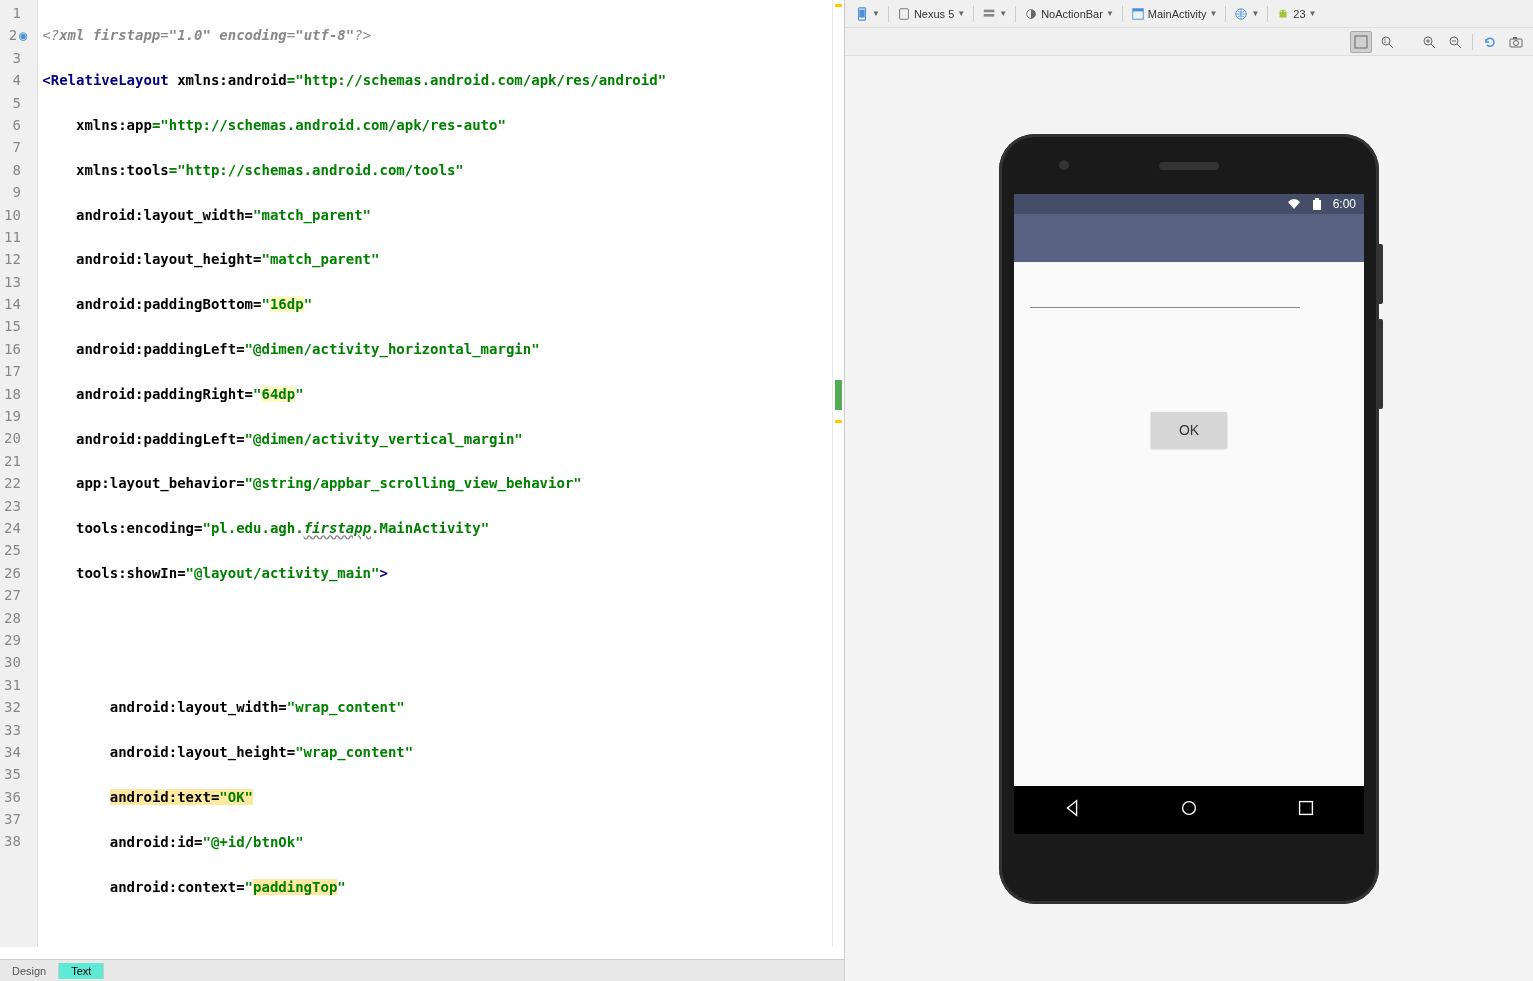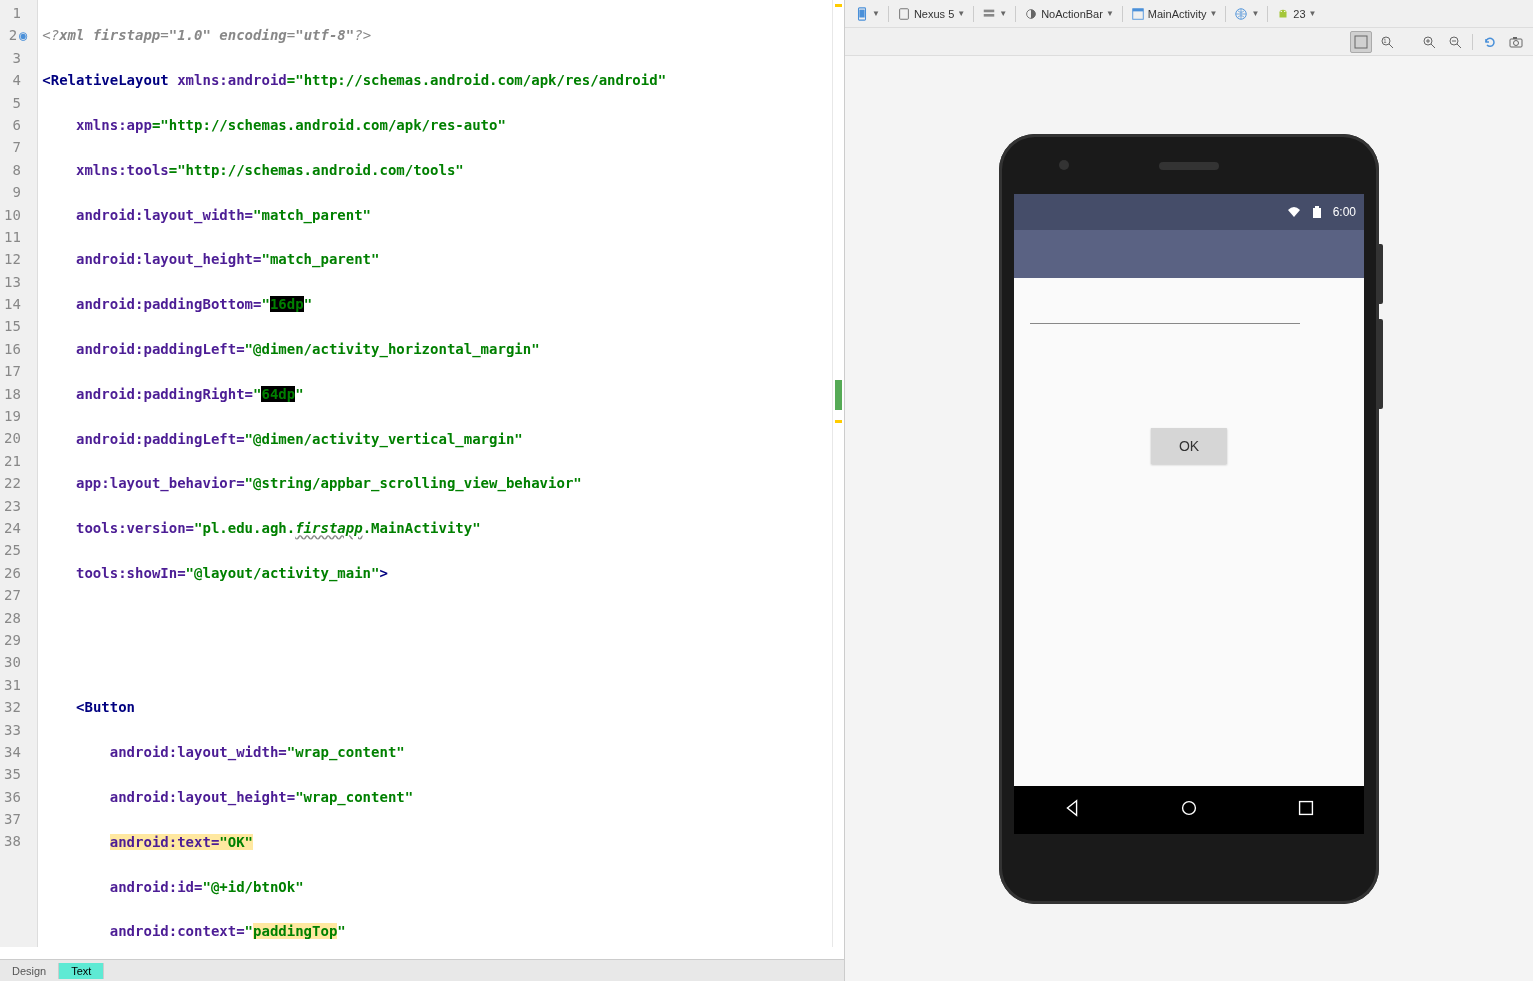--- a/index.html
+++ b/index.html
@@ -41,26 +41,26 @@
   flex: 1;
   padding: 2px 4px;
   font-family: Consolas, monospace;
   font-size: 14px;
   line-height: 22.4px;
   white-space: pre;
   position: relative;
 }
 .code-line { height: 22.4px; }
 .tag { color: #000080; font-weight: bold; }
-.attr-name { color: #4c1d95; font-weight: bold; }
+.attr-name { color: #000000; font-weight: bold; }
 .attr-val { color: #008000; font-weight: bold; }
 .xml-decl { color: #888; font-style: italic; }
 .xml-decl-b { color: #888; font-style: italic; font-weight: bold; }
 .hl { background: #ffe8a0; }
-.hl-green { background: #000000; }
+.hl-green { background: #fef9c3; }
 .bottom-tabs {
   display: flex;
   height: 22px;
   background: #e8e8e8;
   border-top: 1px solid #ccc;
   align-items: center;
   margin-top: 12px;
 }
 .bottom-tab {
   padding: 2px 12px;
@@ -184,21 +184,21 @@
   border-radius: 0 2px 2px 0;
 }
 .screen {
   width: 100%;
   height: 100%;
   background: #fafafa;
   position: relative;
   overflow: hidden;
 }
 .status-bar {
-  height: 36px;
+  height: 20px;
   background: #454d69;
   display: flex;
   justify-content: flex-end;
   align-items: center;
   padding: 0 8px;
   gap: 12px;
   color: #fff;
   font-family: Arial, sans-serif;
   font-size: 12px;
 }
@@ -272,25 +272,24 @@
 <div class="code-line"><span class="tag">&lt;</span><span class="tag">RelativeLayout </span><span class="attr-name">xmlns:</span><span class="attr-name">android</span><span class="attr-val">=</span><span class="attr-val">"http://schemas.android.com/apk/res/android"</span></div>
 <div class="code-line">    <span class="attr-name">xmlns:</span><span class="attr-name">app</span><span class="attr-val">=</span><span class="attr-val">"http://schemas.android.com/apk/res-auto"</span></div>
 <div class="code-line">    <span class="attr-name">xmlns:</span><span class="attr-name">tools</span><span class="attr-val">=</span><span class="attr-val">"http://schemas.android.com/tools"</span></div>
 <div class="code-line">    <span class="attr-name">android</span><span class="attr-name">:layout_width=</span><span class="attr-val">"match_parent"</span></div>
 <div class="code-line">    <span class="attr-name">android</span><span class="attr-name">:layout_height=</span><span class="attr-val">"match_parent"</span></div>
 <div class="code-line">    <span class="attr-name">android</span><span class="attr-name">:paddingBottom=</span><span class="attr-val">"</span><span class="attr-val hl-green">16dp</span><span class="attr-val">"</span></div>
 <div class="code-line">    <span class="attr-name">android</span><span class="attr-name">:paddingLeft=</span><span class="attr-val">"@dimen/activity_horizontal_margin"</span></div>
 <div class="code-line">    <span class="attr-name">android</span><span class="attr-name">:paddingRight=</span><span class="attr-val">"</span><span class="attr-val hl-green">64dp</span><span class="attr-val">"</span></div>
 <div class="code-line">    <span class="attr-name">android</span><span class="attr-name">:paddingLeft=</span><span class="attr-val">"@dimen/activity_vertical_margin"</span></div>
 <div class="code-line">    <span class="attr-name">app</span><span class="attr-name">:layout_behavior=</span><span class="attr-val">"@string/appbar_scrolling_view_behavior"</span></div>
-<div class="code-line">    <span class="attr-name">tools</span><span class="attr-name">:version=</span><span class="attr-val">"pl.edu.agh.</span><span class="attr-val" style="text-decoration: underline wavy #888; font-style: italic;">firstapp</span><span class="attr-val">.MainActivity"</span></div>
+<div class="code-line">    <span class="attr-name">tools</span><span class="attr-name">:encoding=</span><span class="attr-val">"pl.edu.agh.</span><span class="attr-val" style="text-decoration: underline wavy #888; font-style: italic;">firstapp</span><span class="attr-val">.MainActivity"</span></div>
 <div class="code-line">    <span class="attr-name">tools</span><span class="attr-name">:showIn=</span><span class="attr-val">"@layout/activity_main"</span><span class="tag">&gt;</span></div>
 <div class="code-line"></div>
 <div class="code-line"></div>
-<div class="code-line">    <span class="tag">&lt;</span><span class="tag">Button</span></div>
 <div class="code-line">        <span class="attr-name">android</span><span class="attr-name">:layout_width=</span><span class="attr-val">"wrap_content"</span></div>
 <div class="code-line">        <span class="attr-name">android</span><span class="attr-name">:layout_height=</span><span class="attr-val">"wrap_content"</span></div>
 <div class="code-line">        <span class="hl"><span class="attr-name">android</span><span class="attr-name">:text=</span><span class="attr-val">"OK"</span></span></div>
 <div class="code-line">        <span class="attr-name">android</span><span class="attr-name">:id=</span><span class="attr-val">"@+id/btnOk"</span></div>
 <div class="code-line">        <span class="attr-name">android</span><span class="attr-name">:context=</span><span class="attr-val">"</span><span class="attr-val hl">paddingTop</span><span class="attr-val">"</span></div>
 
 
 
 
 

